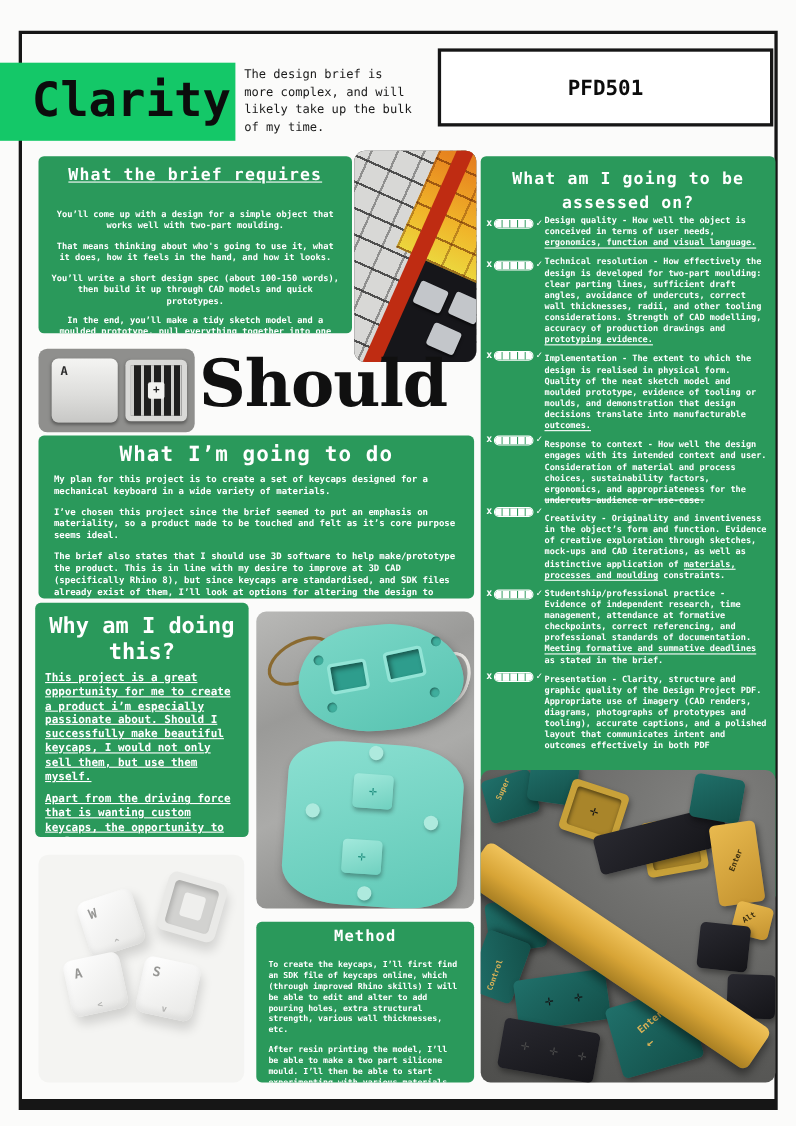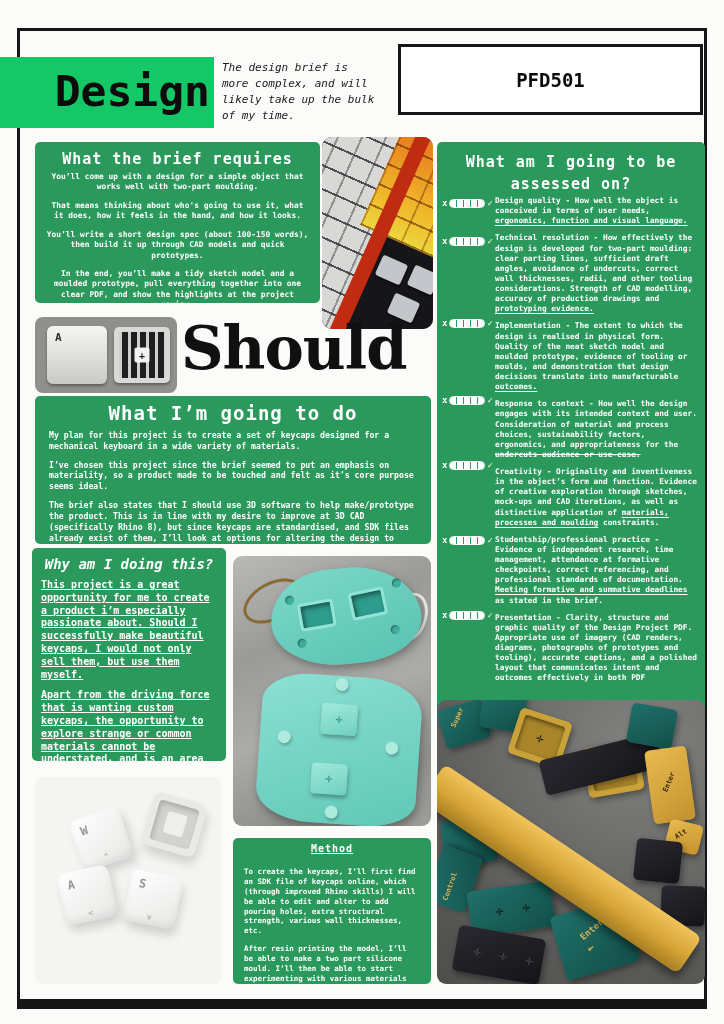--- a/index.html
+++ b/index.html
@@ -20,49 +20,49 @@
   }
 
   
   #design-block { left: 0; top: 57px; width: 214px; height: 71px; background: #14c868; z-index: 2; }
   #design-title {
     display: block; text-align: right; padding-right: 4px;
     font-size: 43px; font-weight: 700; line-height: 69px; color: #0c0c0c;
   }
   #intro-quote {
     left: 222px; top: 60px; width: 158px;
-    font-size: 11px; font-weight: 500; line-height: 1.47; color: #1a1a1a; font-style: italic;
+    font-size: 11px; font-weight: 500; line-height: 1.47; color: #1a1a1a;
   }
   #name-box {
     left: 398px; top: 44px; width: 305px; height: 71px;
     border: 3px solid #161616; background: #ffffff;
     display: flex; flex-direction: column; align-items: center; justify-content: center; gap: 1px;
   }
   #name-line { font-size: 20px; font-weight: 700; color: #0c0c0c; }
   #course-line { font-size: 19px; font-weight: 700; color: #0c0c0c; }
 
   
   .green-box { background: #2a995b; border-radius: 5px; color: #fff; overflow: hidden; }
   .box-h { font-weight: 700; text-align: center; color: #fff; letter-spacing: 1px; }
   .box-body p { margin-bottom: 8px; font-weight: 700; }
 
   #brief-box { left: 35px; top: 142px; width: 285px; height: 161px; padding-top: 8px; }
-  #brief-box .box-h { font-size: 15px; margin-bottom: 4px; }
+  #brief-box .box-h { font-size: 15px; margin-bottom: 22px; text-decoration: underline; }
   #brief-box .box-body { padding: 0 10px; font-size: 7.9px; line-height: 1.32; text-align: center; }
 
   #plan-box { left: 35px; top: 396px; width: 396px; height: 148px; padding-top: 6px; }
   #plan-box .box-h { font-size: 19px; margin-bottom: 6px; }
   #plan-box .box-body { padding: 0 14px; font-size: 8.2px; line-height: 1.32; }
 
   #why-box { left: 32px; top: 548px; width: 194px; height: 213px; padding-top: 8px; }
-  #why-box .box-h { font-size: 14px; letter-spacing: 0; margin-bottom: 7px; font-style: italic; }
+  #why-box .box-h { font-size: 20px; letter-spacing: 0; margin-bottom: 7px; }
   #why-box .box-body { padding: 0 9px; font-size: 10px; line-height: 1.28; text-decoration: underline; }
 
   #method-box { left: 233px; top: 838px; width: 198px; height: 146px; padding-top: 5px; }
-  #method-box .box-h { font-size: 10px; text-decoration: underline; }
+  #method-box .box-h { font-size: 14px; }
   #method-box .box-body { margin-top: 13px; padding: 0 11px; font-size: 7.5px; line-height: 1.32; }
 
   
   #assess-box { left: 437px; top: 142px; width: 268px; height: 677px; padding-top: 10px; }
   #assess-box .box-h { font-size: 15px; line-height: 1.45; }
   #chk-texts { position: absolute; left: 58px; right: 8px; top: 54px; }
   .chk-text { font-size: 7.8px; line-height: 1.3; font-weight: 700; margin-bottom: 7px; }
   .pt-underline { text-decoration: underline; text-decoration-thickness: 1px; text-underline-offset: 2px; }
   .pt-strike { text-decoration: line-through; }
   #chk-widgets { position: absolute; inset: 0; pointer-events: none; }
@@ -156,21 +156,21 @@
   .pk-label { position: absolute; font-size: 7px; }
   #spacebar { position: absolute; left: 8px; top: 64px; width: 310px; height: 44px; transform: rotate(34deg); transform-origin: 0 0;
     background: linear-gradient(180deg,#f0c35b 0%,#d7a436 55%,#a87f23 100%); border-radius: 7px; box-shadow: 3px 5px 9px rgba(0,0,0,.45); }
 </style>
 </head>
 <body>
 
 <div class="abs" id="frame"></div>
 
 <div class="abs" id="design-block">
-  <span id="design-title">Design</span>
+  <span id="design-title">Clarity</span>
 </div>
 <div class="abs" id="intro-quote">The design brief is more complex, and will likely take up the bulk of my time.</div>
 <div class="abs" id="name-box">
   <span id="course-line">PFD501</span>
 </div>
 
 <div class="abs green-box" id="brief-box">
   <h2 class="box-h">What the brief requires</h2>
   <div class="box-body">
       <p>You’ll come up with a design for a simple object that works well with two-part moulding.</p>

